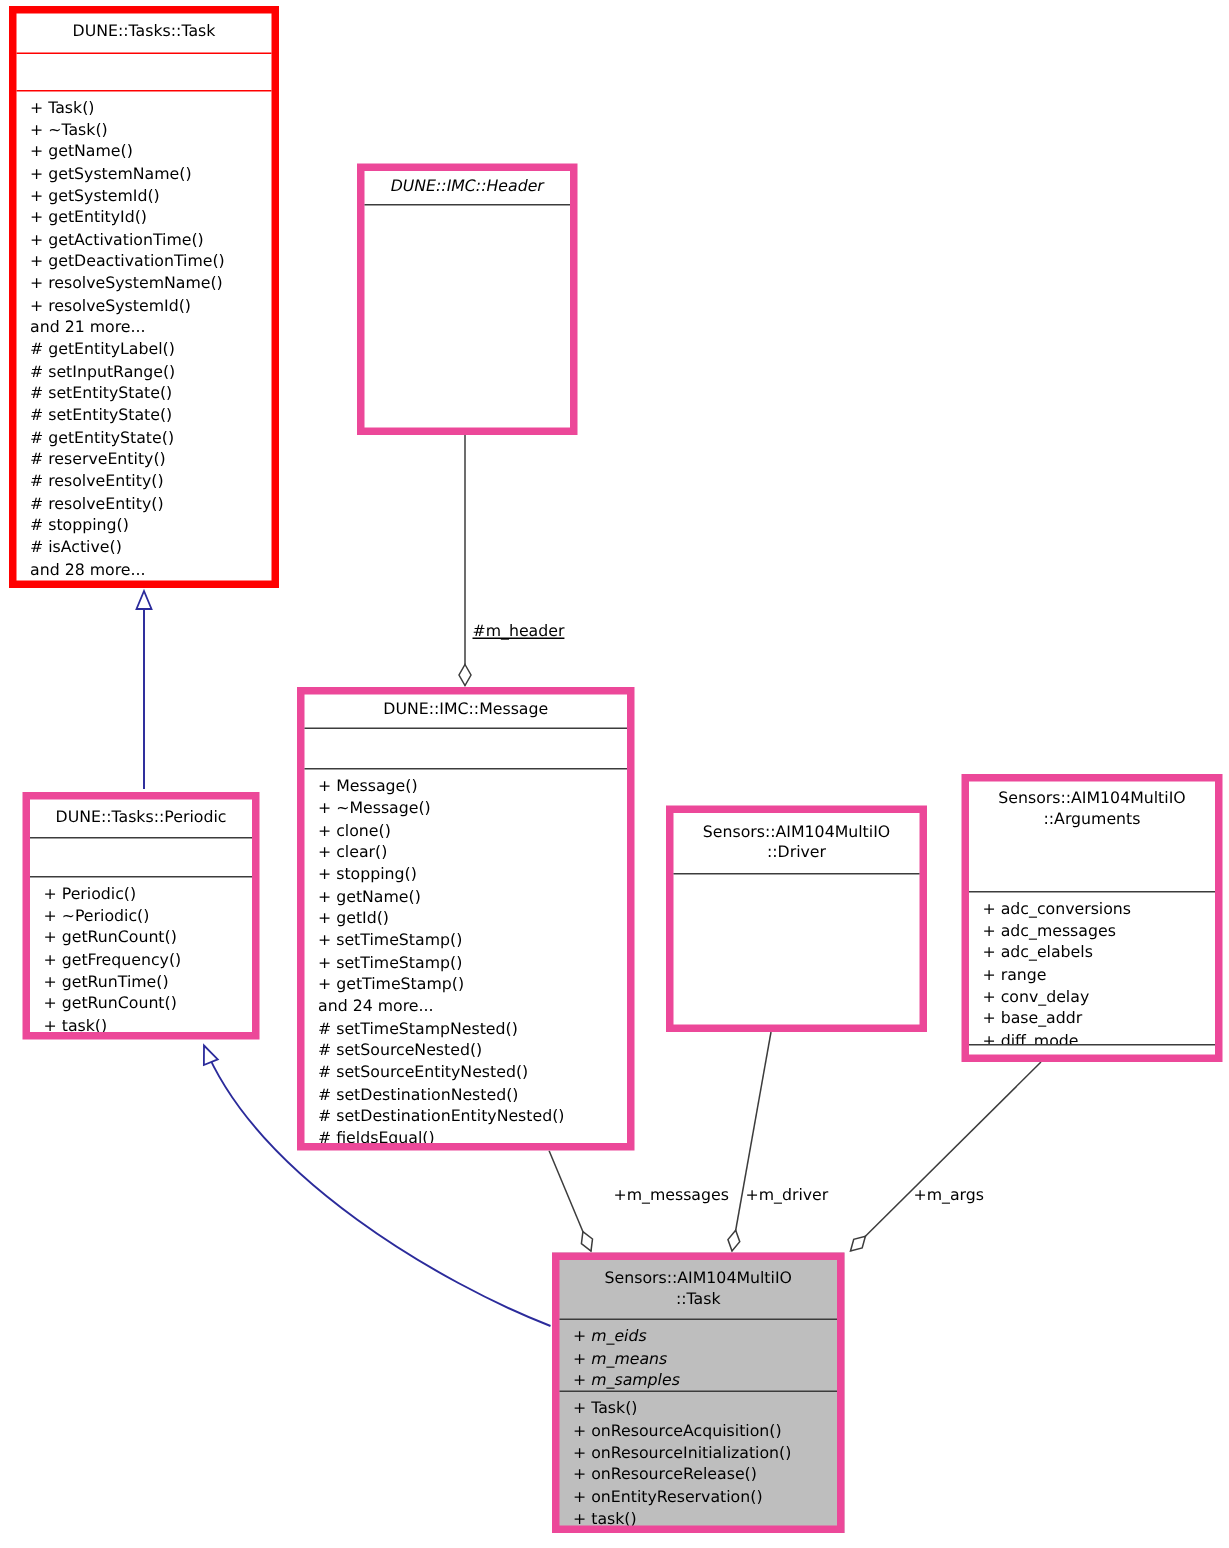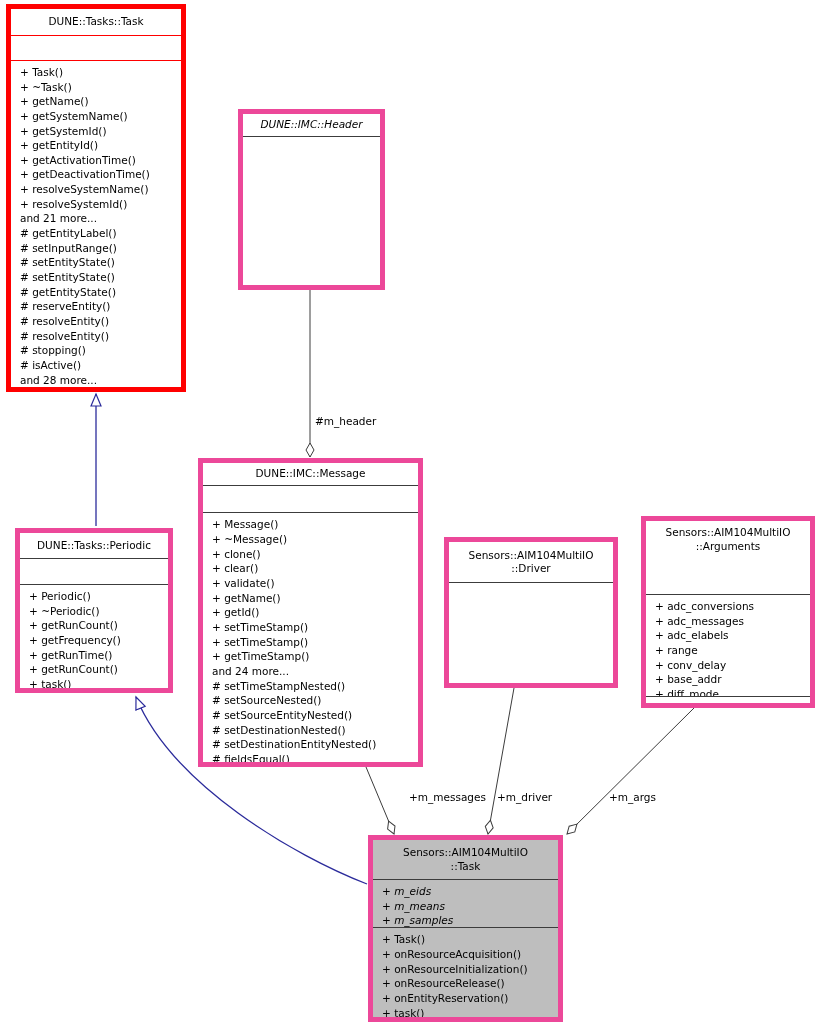--- a/index.html
+++ b/index.html
@@ -68,21 +68,21 @@
       </marker>
     </defs>
     <path d="M96,526 L96,394" fill="none" stroke="#2b2b9b" stroke-width="1.3" marker-end="url(#tri)"></path>
     <path d="M367,884 C295,856 172,785 136,697" fill="none" stroke="#2b2b9b" stroke-width="1.3" marker-end="url(#tri)"></path>
     <path d="M310,290 L310,457" fill="none" stroke="#3c3c3c" stroke-width="1" marker-end="url(#dia)"></path>
     <path d="M366,767 L394,834" fill="none" stroke="#3c3c3c" stroke-width="1" marker-end="url(#dia)"></path>
     <path d="M514,688 L488,834" fill="none" stroke="#3c3c3c" stroke-width="1" marker-end="url(#dia)"></path>
     <path d="M694,708 L567,834" fill="none" stroke="#3c3c3c" stroke-width="1" marker-end="url(#dia)"></path>
   </svg>
 
-  <div class="edge-label" style="left:315px; top:415px;">#m_header</div>
+  <div class="edge-label" style="left:315px; top:415px;text-decoration:underline;">#m_header</div>
   <div class="edge-label" style="left:409px; top:791px;">+m_messages</div>
   <div class="edge-label" style="left:497px; top:791px;">+m_driver</div>
   <div class="edge-label" style="left:609px; top:791px;">+m_args</div>
 
   <div class="class-box red" style="left:6px; top:4px; width:180px; height:388px;">
     <div class="class-title" style="height:26px;">DUNE::Tasks::Task</div>
     <div class="compartment" style="height:25px;"></div>
     <div class="compartment fill">
         <div class="member">+ Task()</div>
         <div class="member">+ ~Task()</div>
@@ -115,21 +115,21 @@
   </div>
 
   <div class="class-box" style="left:198px; top:458px; width:225px; height:309px;">
     <div class="class-title" style="height:22px;">DUNE::IMC::Message</div>
     <div class="compartment" style="height:28px;"></div>
     <div class="compartment fill">
         <div class="member">+ Message()</div>
         <div class="member">+ ~Message()</div>
         <div class="member">+ clone()</div>
         <div class="member">+ clear()</div>
-        <div class="member">+ validate()</div>
+        <div class="member">+ stopping()</div>
         <div class="member">+ getName()</div>
         <div class="member">+ getId()</div>
         <div class="member">+ setTimeStamp()</div>
         <div class="member">+ setTimeStamp()</div>
         <div class="member">+ getTimeStamp()</div>
         <div class="member">and 24 more...</div>
         <div class="member"># setTimeStampNested()</div>
         <div class="member"># setSourceNested()</div>
         <div class="member"># setSourceEntityNested()</div>
         <div class="member"># setDestinationNested()</div>

